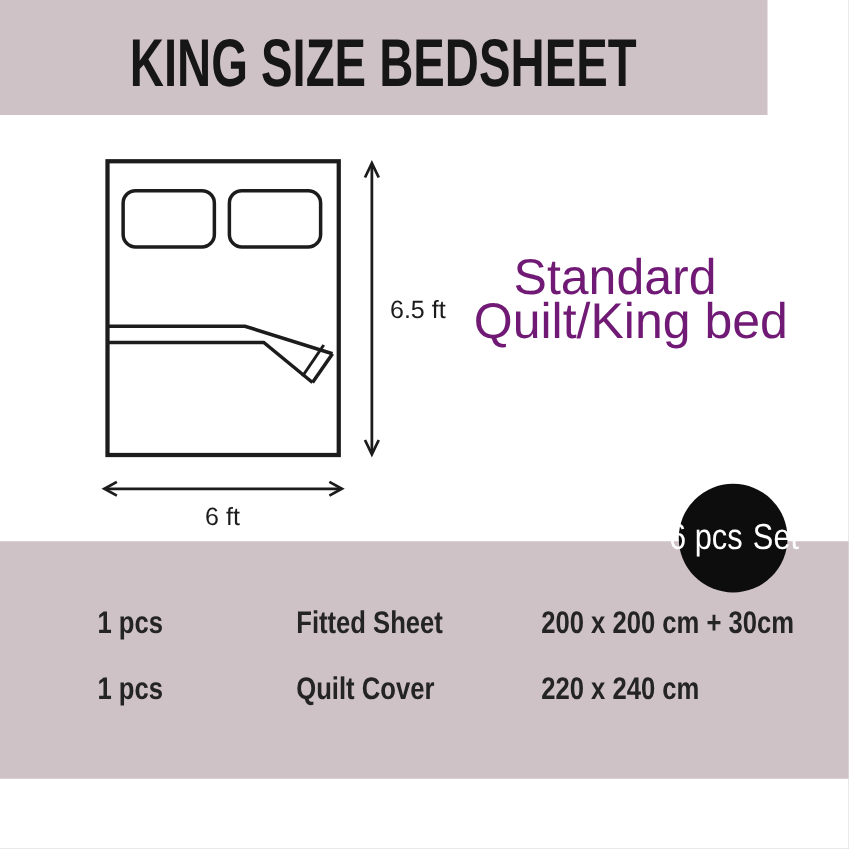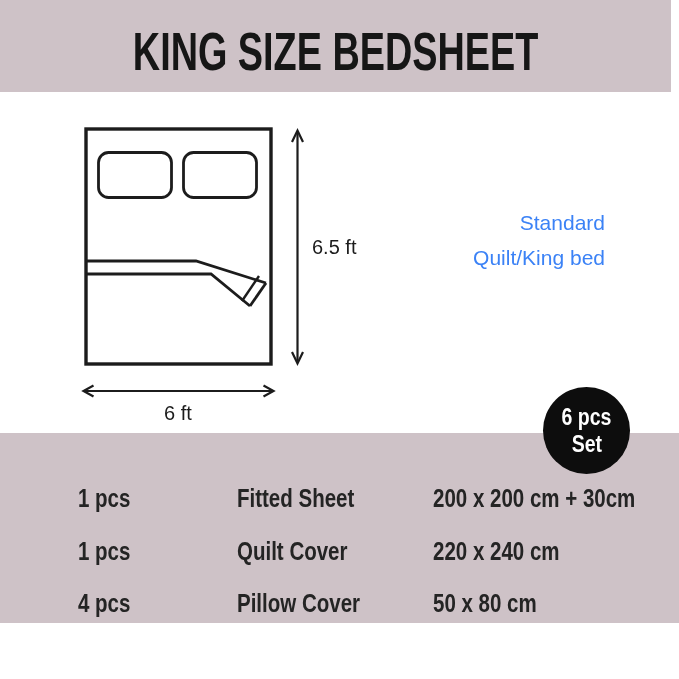--- a/index.html
+++ b/index.html
@@ -10,49 +10,49 @@
     --badge-text:#ffffff;
   }
   *{margin:0;padding:0;box-sizing:border-box;}
   body{background:#888;font-family:"Liberation Sans",sans-serif;}
   .stage{
     position:relative;width:679px;height:679px;margin:0 auto;
     background:var(--panel-bg);overflow:hidden;color:var(--ink);
   }
   
   .header{
-    position:absolute;left:0;top:0;width:671px;height:92px;
+    position:absolute;left:0;top:0;width:614px;height:92px;
     background:var(--band-bg);
     display:flex;align-items:center;justify-content:center;
   }
   .title{
     font-size:54px;font-weight:700;letter-spacing:0px;color:#161616;
     transform:scaleX(0.70);transform-origin:50% 50%;
     white-space:nowrap;padding-top:10px;
   }
   
   .panel{
     position:absolute;left:0;top:92px;width:542px;height:341px;
     background:var(--panel-bg);
   }
   .diagram{position:absolute;left:0;top:0;width:679px;height:341px;}
   .diagram .ln{stroke:#1c1c1c;fill:none;}
   .diagram text{
     font-family:"Liberation Sans",sans-serif;font-size:20px;fill:#1c1c1c;
   }
   .bed-desc{
     position:absolute;left:379px;top:113px;width:226px;
-    text-align:right;font-size:21px;line-height:35px;color:#3b82f6;
+    text-align:center;font-size:40px;line-height:35px;color:#701a75;
     white-space:nowrap;
   }
   .badge{
     position:absolute;left:543px;top:295px;width:87px;height:87px;
     background:var(--badge-bg);border-radius:50%;
-    display:flex;flex-direction:column;align-items:center;justify-content:center;
-    color:var(--badge-text);font-weight:700;font-size:23px;line-height:27px;
+    display:flex;flex-direction:row;align-items:center;justify-content:center;
+    color:var(--badge-text);font-weight:400;font-size:29px;line-height:27px;
     z-index:3;
   }
   .badge div{transform:scaleX(0.85);white-space:nowrap;}
   
   .set-table{
     position:absolute;left:0;top:433px;width:679px;height:190px;
     background:var(--band-bg);
     padding-left:44px;
   }
   .t-row{position:absolute;left:0;width:679px;height:26px;}
@@ -125,20 +125,15 @@
     <div class="t-row r0">
       <span class="t-cell t-qty">1 pcs</span>
       <span class="t-cell t-item">Fitted Sheet</span>
       <span class="t-cell t-size">200 x 200 cm + 30cm</span>
     </div>
     <div class="t-row r1">
       <span class="t-cell t-qty">1 pcs</span>
       <span class="t-cell t-item">Quilt Cover</span>
       <span class="t-cell t-size">220 x 240 cm</span>
     </div>
-    <div class="t-row r2">
-      <span class="t-cell t-qty">4 pcs</span>
-      <span class="t-cell t-item">Pillow Cover</span>
-      <span class="t-cell t-size">50 x 80 cm</span>
-    </div>
   </section>
 
 </div>
 
 </body></html>

